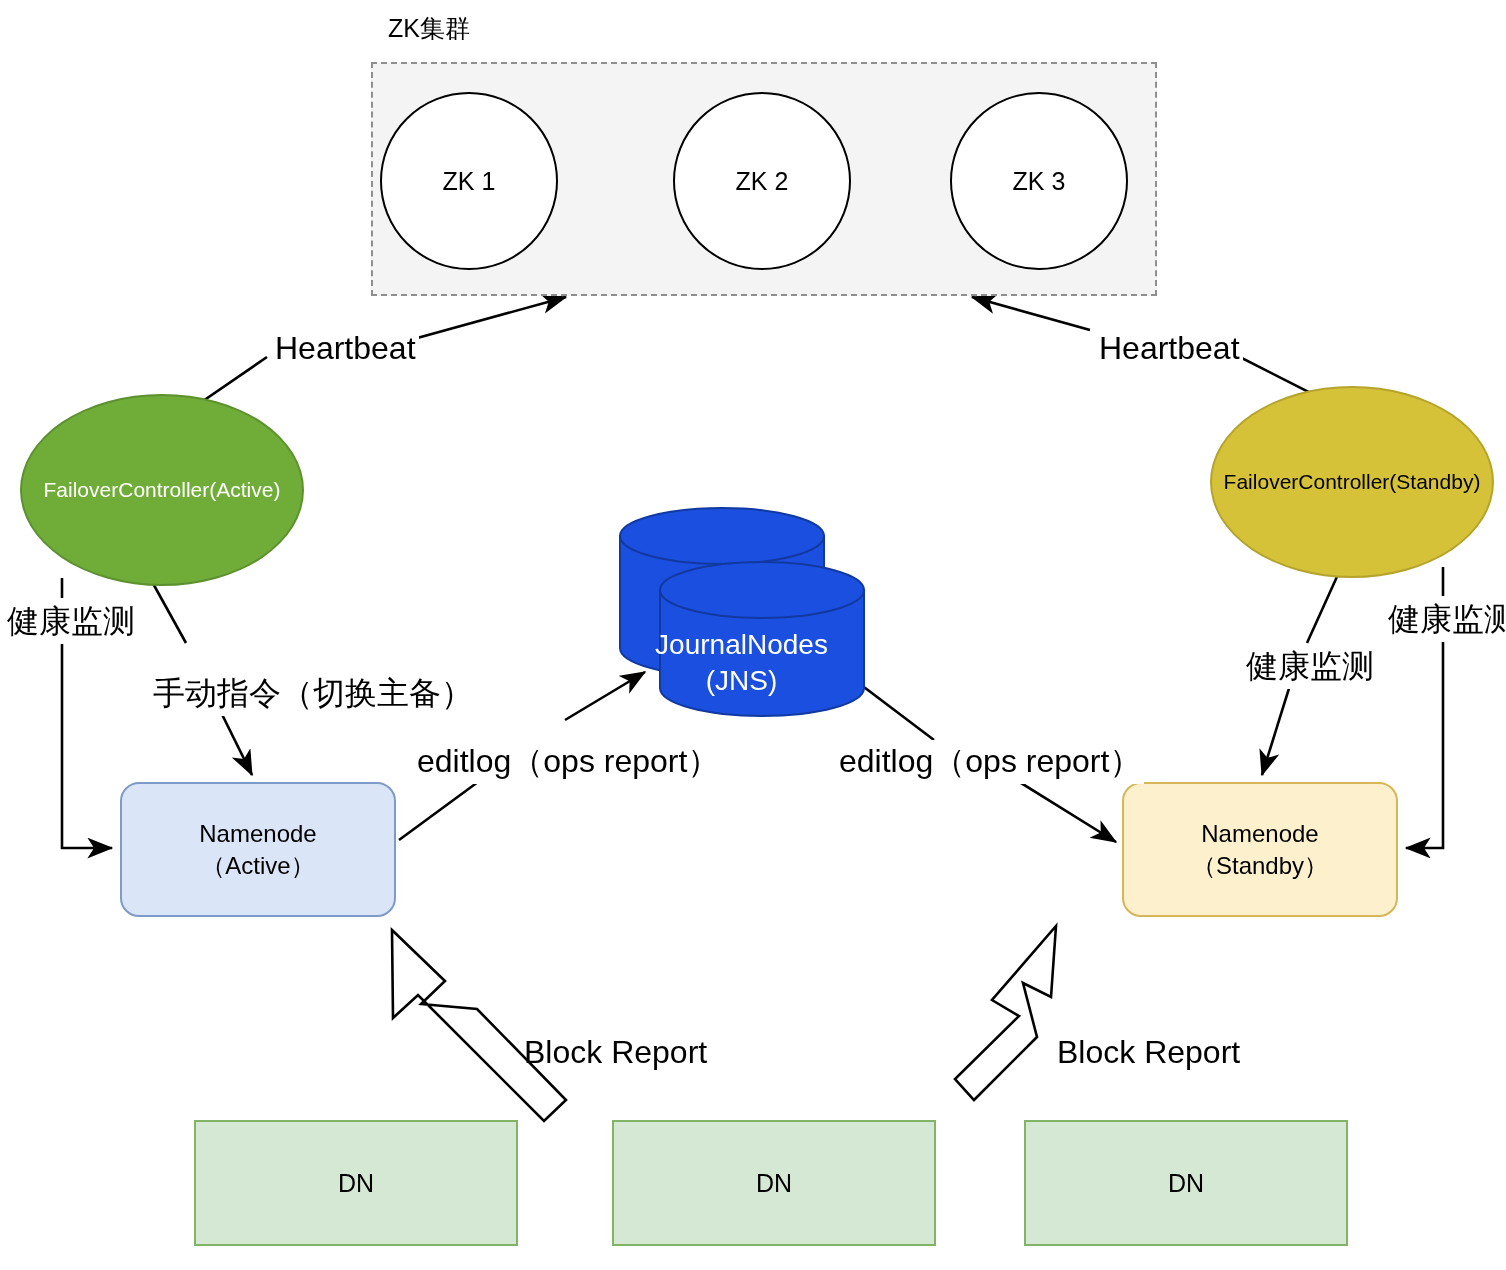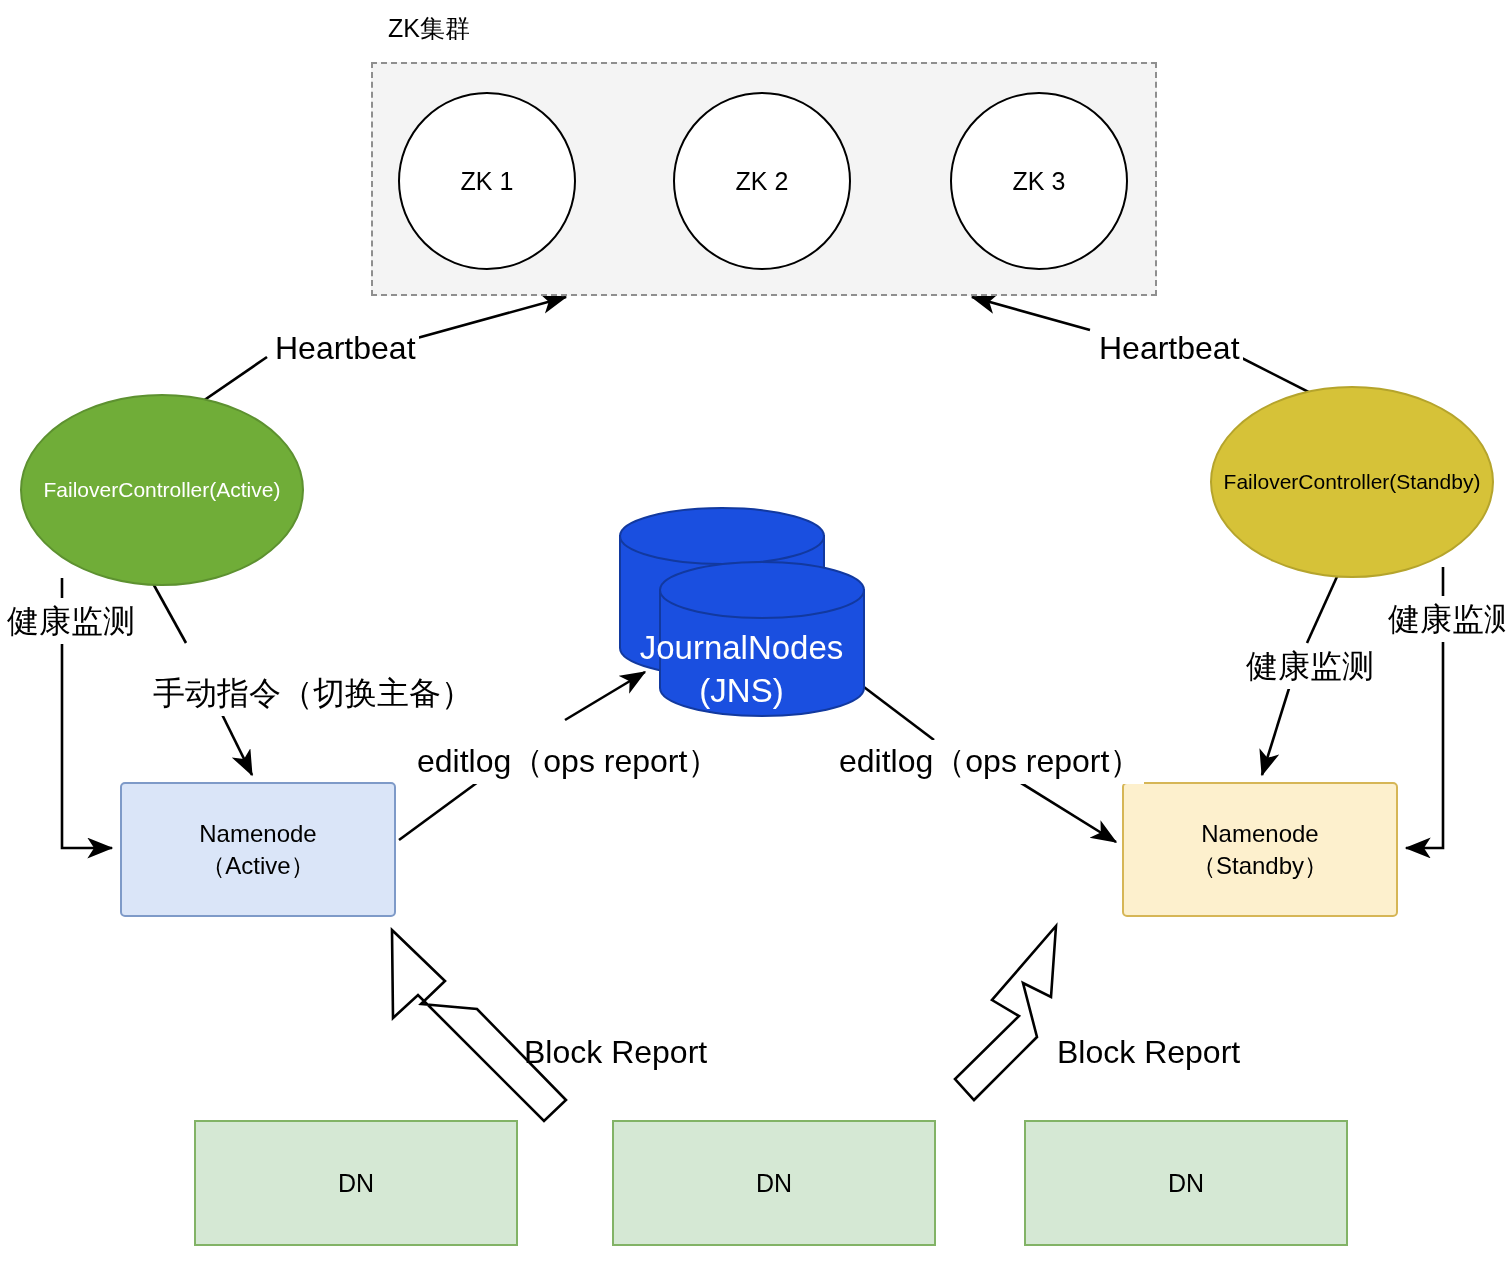--- a/index.html
+++ b/index.html
@@ -51,21 +51,21 @@
     border-radius: 50%;
     background: #ffffff;
     border: 2.5px solid #000000;
     box-sizing: border-box;
     display: flex;
     align-items: center;
     justify-content: center;
     font-size: 25px;
     color: #000000;
   }
-  #zk-node-0 { left: 398px; top: 92px; }
+  #zk-node-0 { left: 380px; top: 92px; }
   #zk-node-1 { left: 673px; top: 92px; }
   #zk-node-2 { left: 950px; top: 92px; }
 
   
   .fc {
     position: absolute;
     width: 284px;
     height: 192px;
     border-radius: 50%;
     box-sizing: border-box;
@@ -95,31 +95,31 @@
   
   .cyl {
     position: absolute;
   }
   #jns-label {
     position: absolute;
     left: 639px;
     top: 627px;
     width: 205px;
     text-align: center;
-    font-size: 33px;
+    font-size: 28px;
     line-height: 1.3;
     color: #ffffff;
   }
 
   
   .nn {
     position: absolute;
     width: 276px;
     height: 135px;
-    border-radius: 5px;
+    border-radius: 19px;
     box-sizing: border-box;
     display: flex;
     flex-direction: column;
     align-items: center;
     justify-content: center;
     font-size: 24px;
     line-height: 1.32;
     text-align: center;
     color: #000000;
   }

